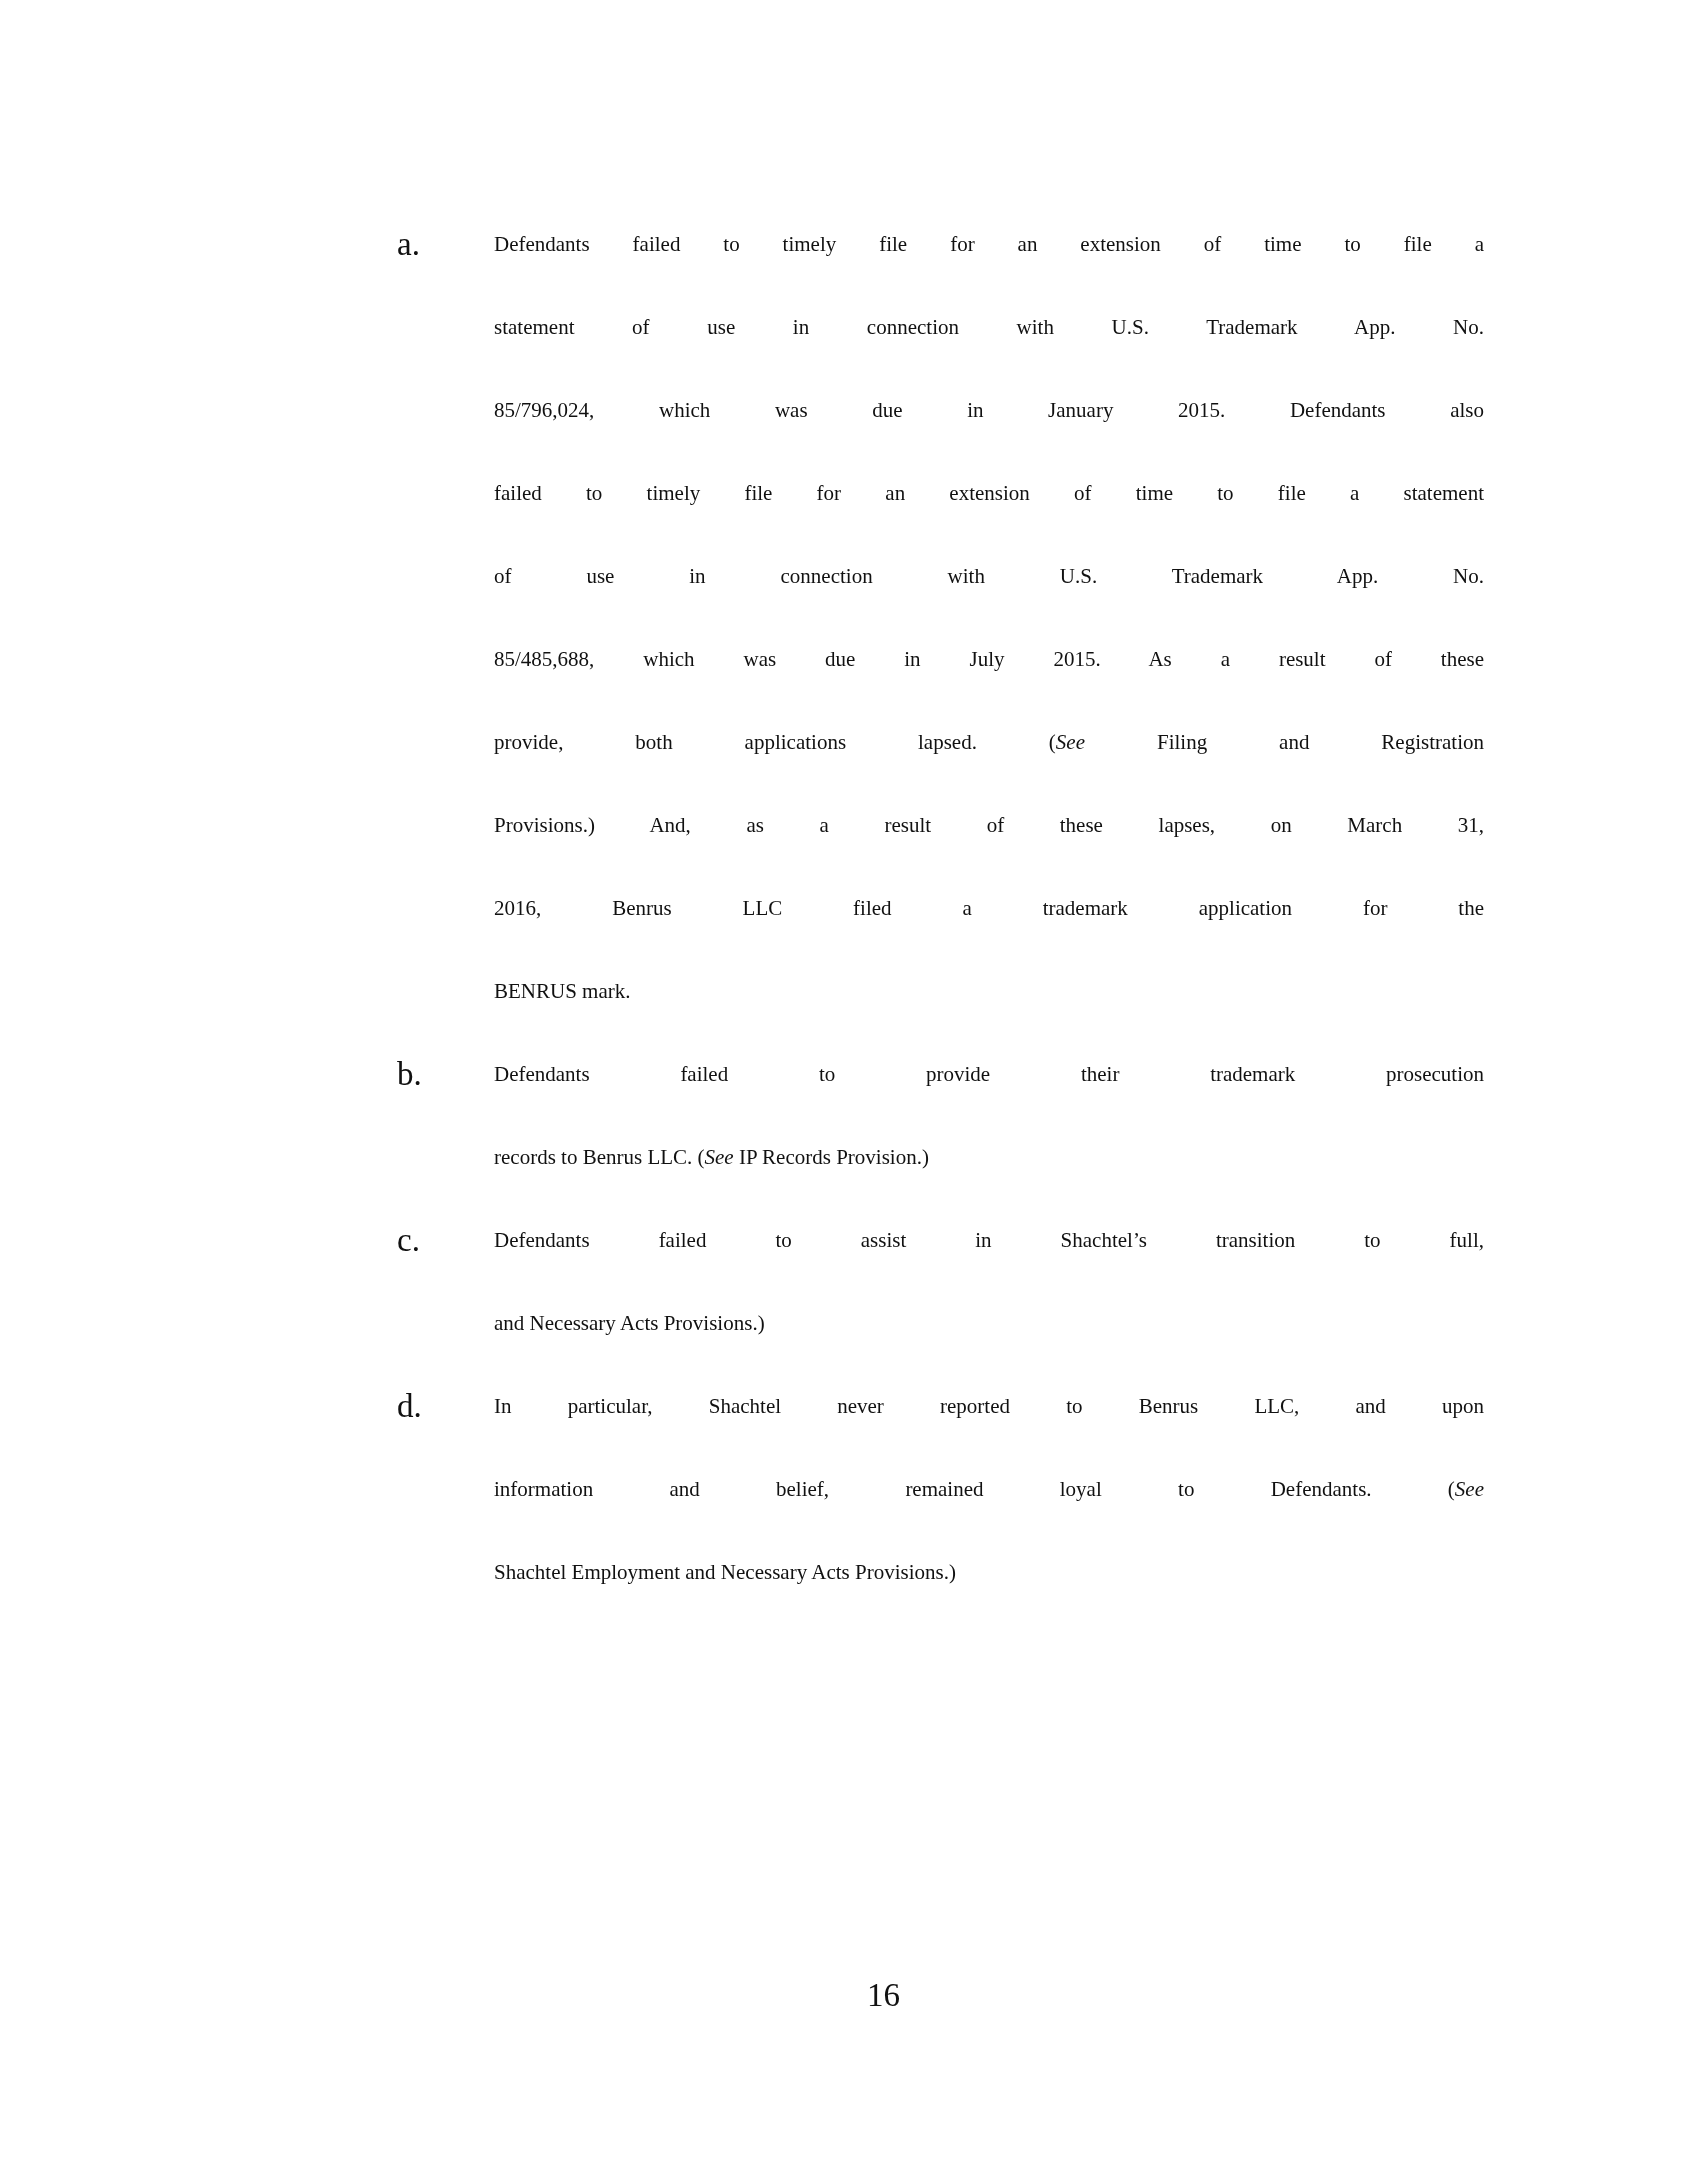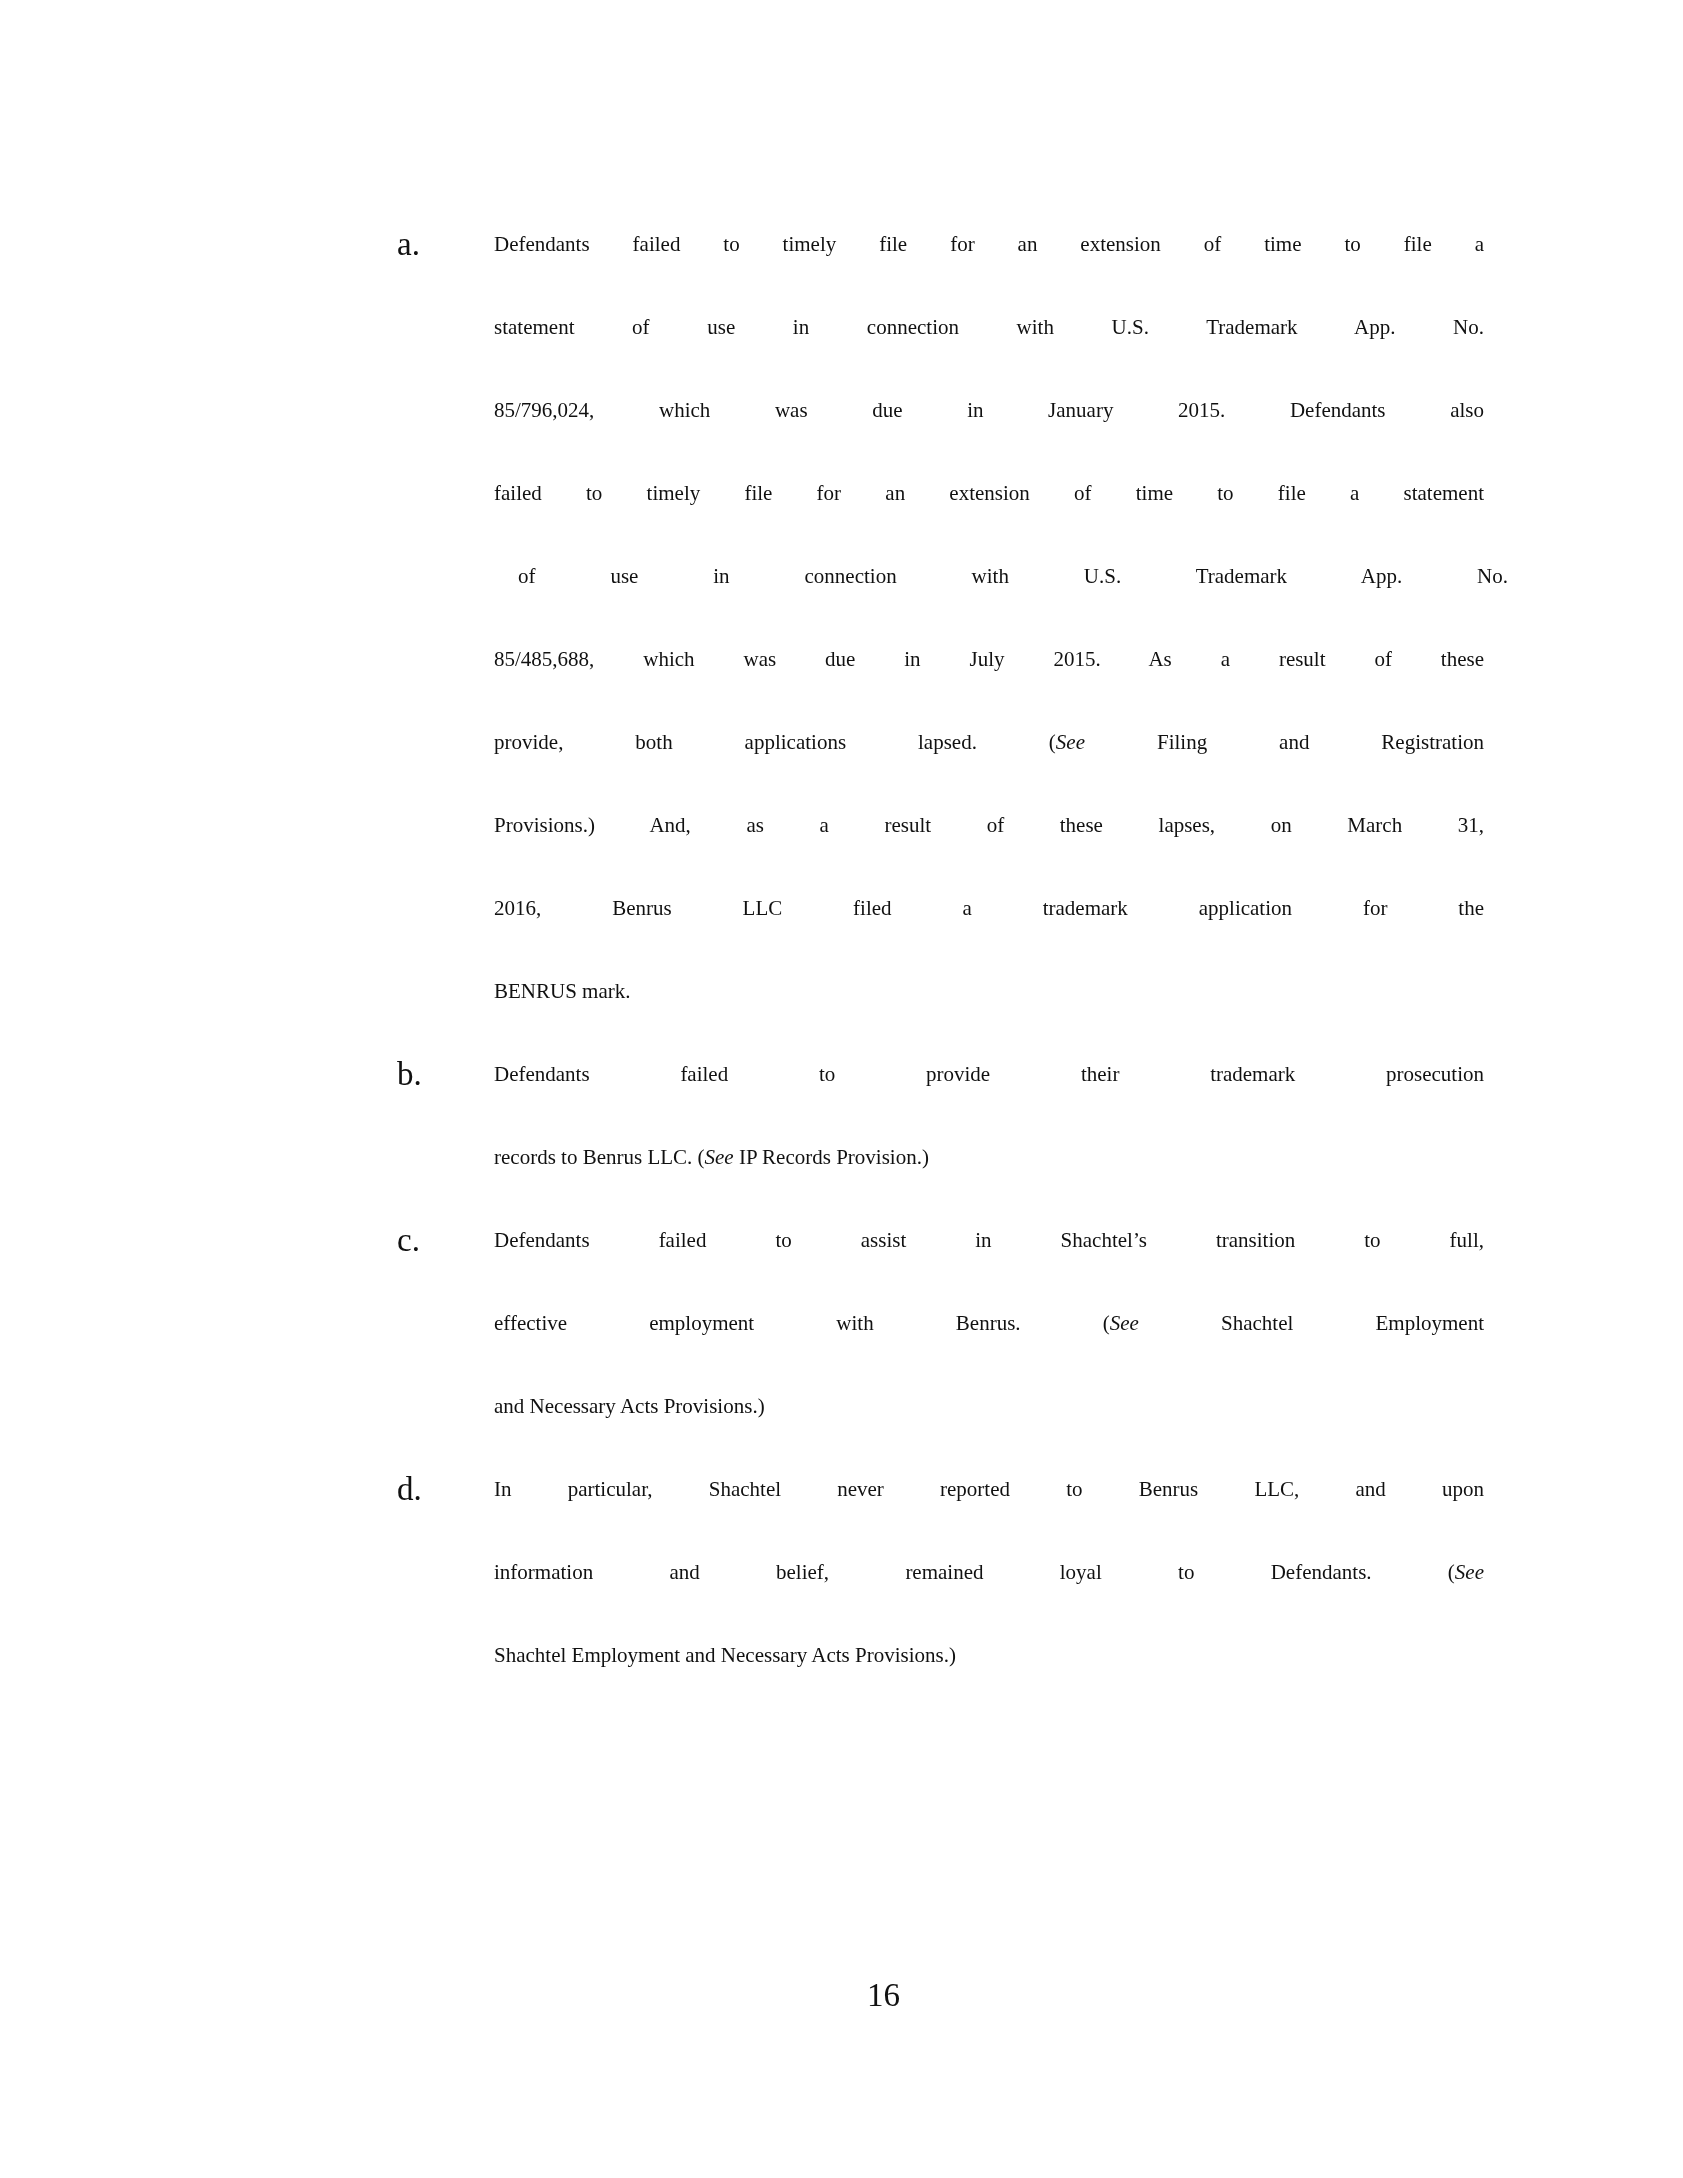--- a/index.html
+++ b/index.html
@@ -76,42 +76,41 @@
 <div class="page">
   <div class="list">
 
     <div class="item">
       <span class="marker">a.</span>
       <div>
         <span class="line" style="white-space: normal;">Defendants failed to timely file for an extension of time to file a</span>
         <span class="line" style="white-space: normal;">statement of use in connection with U.S. Trademark App. No.</span>
         <span class="line" style="white-space: normal;">85/796,024, which was due in January 2015.  Defendants also</span>
         <span class="line" style="white-space: normal;">failed to timely file for an extension of time to file a statement</span>
-        <span class="line" style="white-space: normal; margin-left: 24px;">of use in connection with U.S. Trademark App. No.</span>
+        <span class="line" style="white-space: normal;">of use in connection with U.S. Trademark App. No.</span>
         <span class="line" style="white-space: normal;">85/485,688, which was due in July 2015.  As a result of these</span>
         <span class="line" style="white-space: normal;"><span>provide, both applications lapsed.  (</span><span class="ital">See</span><span> Filing and Registration</span></span>
         <span class="line" style="white-space: normal;">Provisions.)  And, as a result of these lapses, on March 31,</span>
         <span class="line" style="white-space: normal;">2016, Benrus LLC filed a trademark application for the</span>
         <span class="line last" style="white-space: normal;">BENRUS mark.</span>
       </div>
     </div>
 
     <div class="item">
       <span class="marker">b.</span>
       <div>
         <span class="line" style="white-space: normal;">Defendants failed to provide their trademark prosecution</span>
         <span class="line last" style="white-space: normal;"><span>records to Benrus LLC.  (</span><span class="ital">See</span><span> IP Records Provision.)</span></span>
       </div>
     </div>
 
     <div class="item">
       <span class="marker">c.</span>
       <div>
         <span class="line" style="white-space: normal;">Defendants failed to assist in Shachtel’s transition to full,</span>
-        <span class="line" style="white-space: normal;"><span>effective employment with Benrus.  (</span><span class="ital">See</span><span> Shachtel Employment</span></span>
         <span class="line last" style="white-space: normal;">and Necessary Acts Provisions.)</span>
       </div>
     </div>
 
     <div class="item">
       <span class="marker">d.</span>
       <div>
         <span class="line" style="white-space: normal;">In particular, Shachtel never reported to Benrus LLC, and upon</span>
         <span class="line" style="white-space: normal;"><span>information and belief, remained loyal to Defendants.  (</span><span class="ital">See</span><span></span></span>
         <span class="line last" style="white-space: normal;">Shachtel Employment and Necessary Acts Provisions.)</span>

